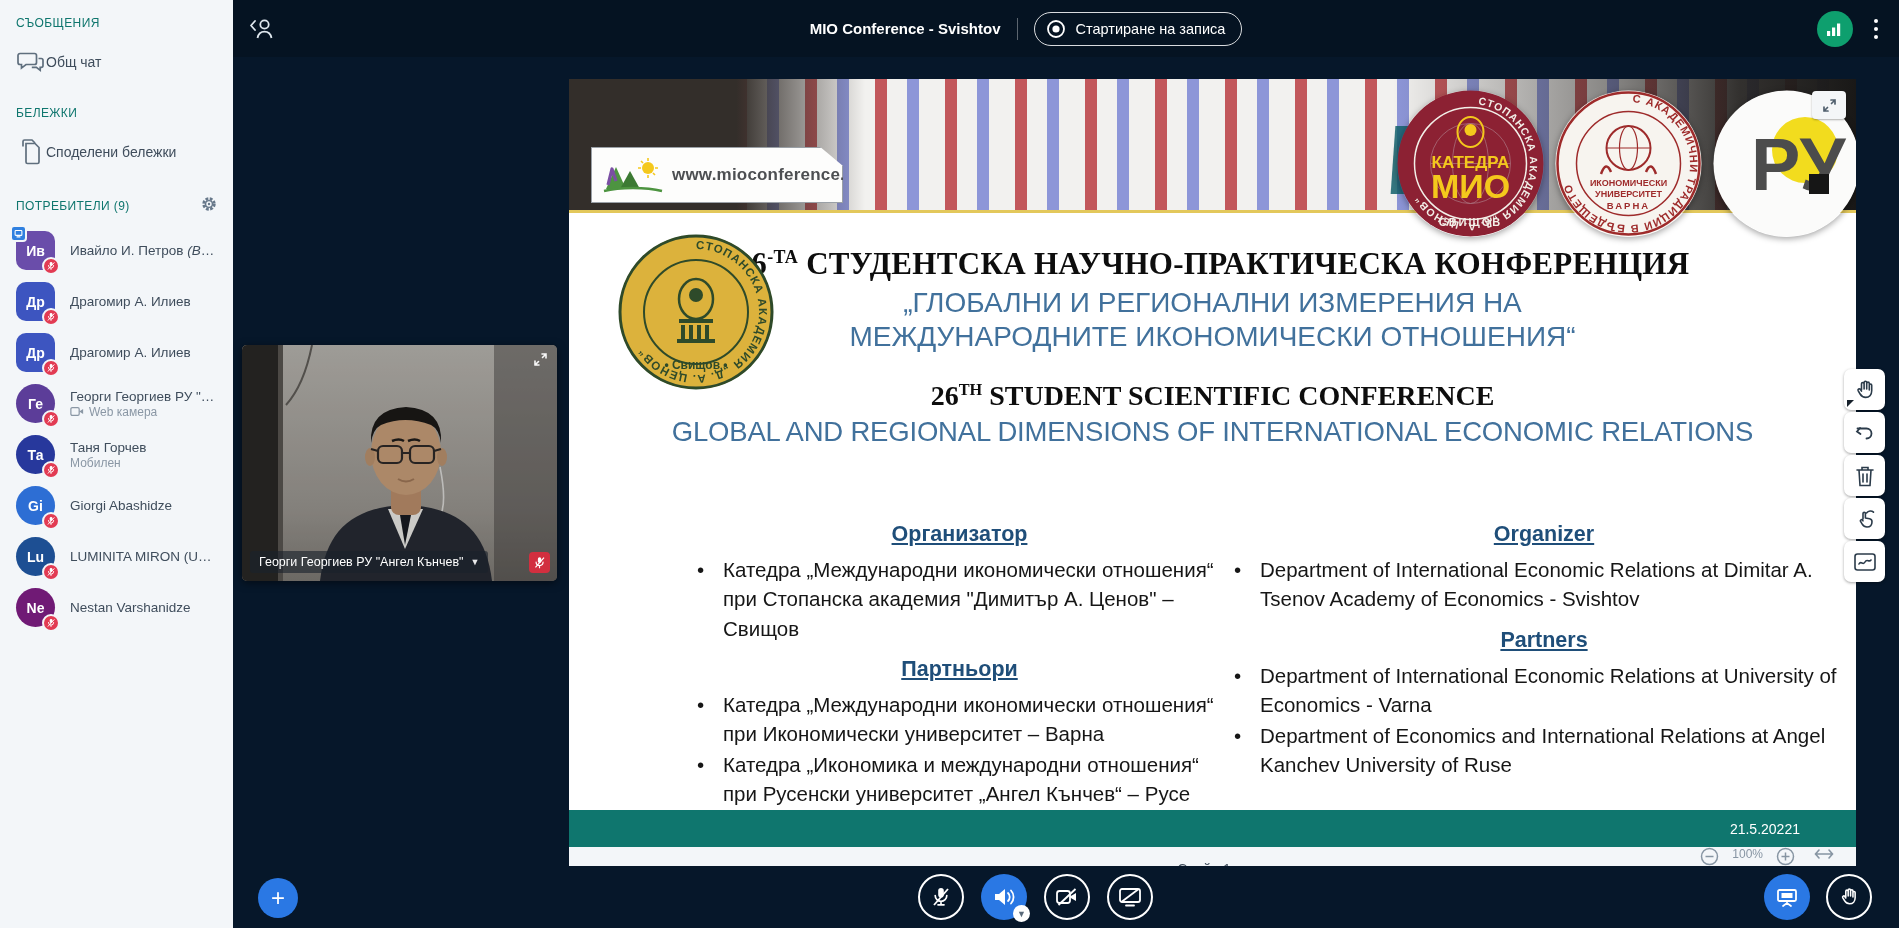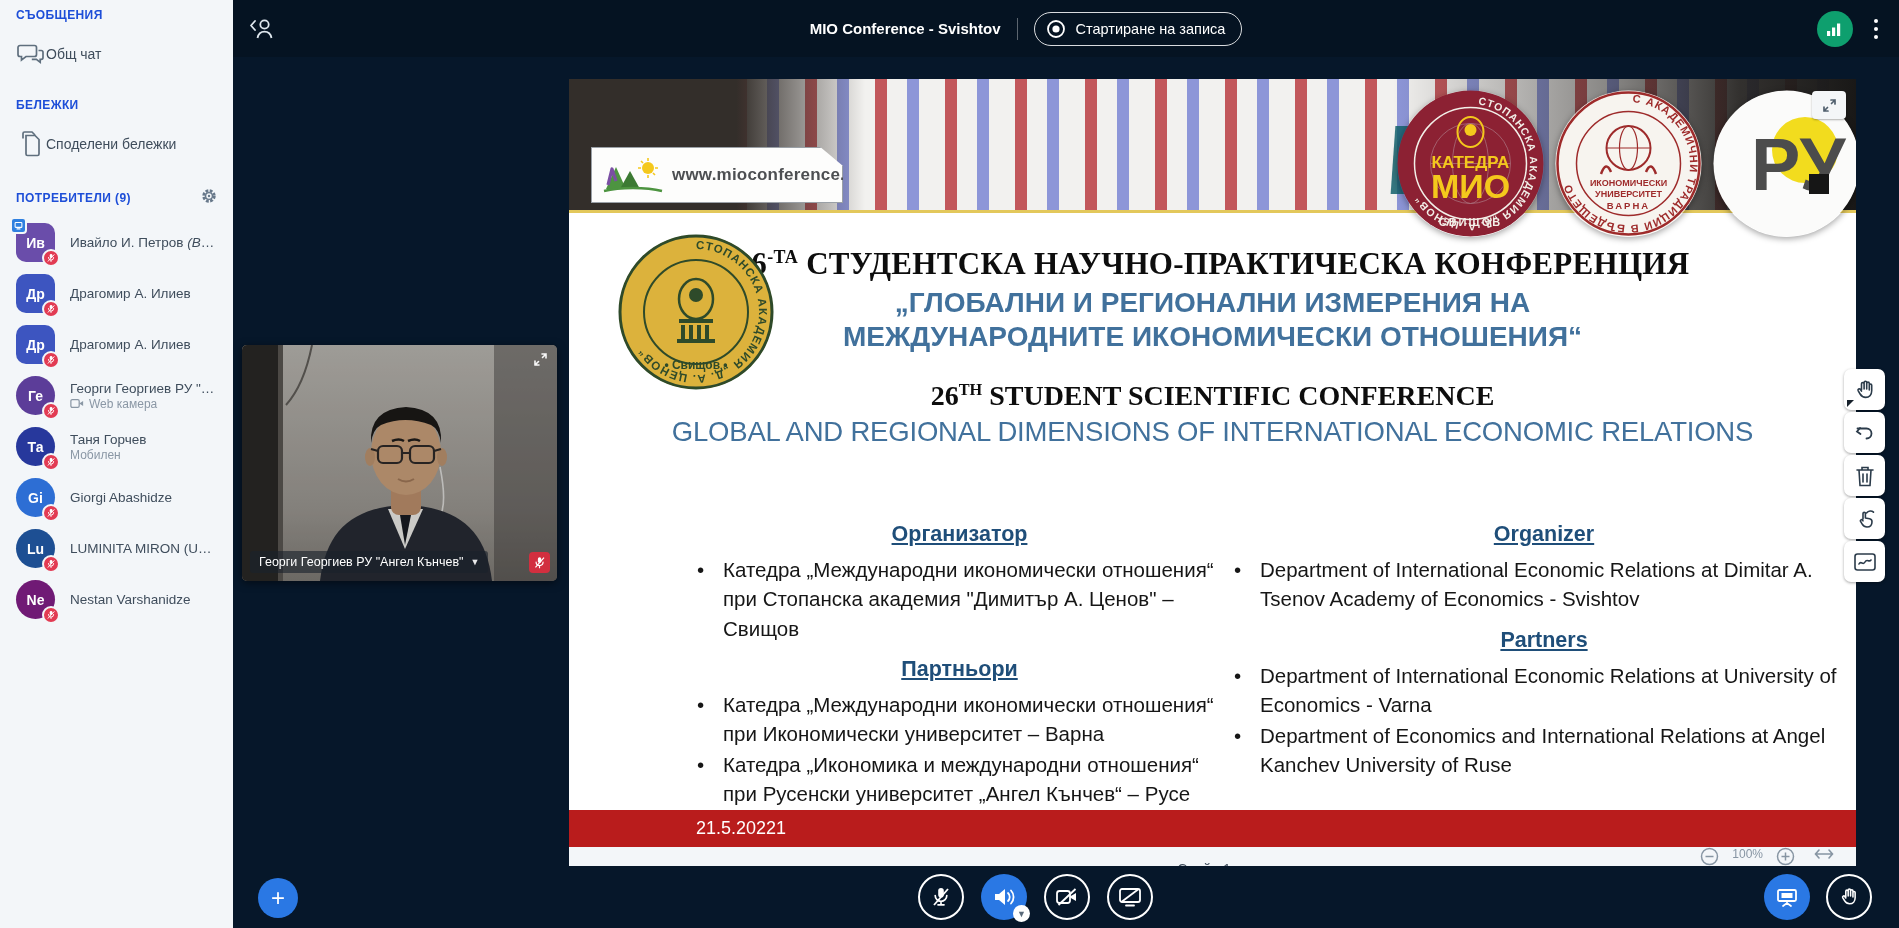--- a/index.html
+++ b/index.html
@@ -1,21 +1,21 @@
 <!DOCTYPE html>
 <html><head>
 <meta charset="utf-8">
 <style>
   * { margin:0; padding:0; box-sizing:border-box; }
   html,body { width:1899px; height:928px; overflow:hidden; }
   body { background:#06172a; font-family:"Liberation Sans",sans-serif; position:relative; }
 
   
   .sidebar { position:absolute; left:0; top:0; width:233px; height:928px; background:#f3f6f9; z-index:5; }
-  .side-header { font-size:12px; font-weight:bold; color:#1d4ed8; letter-spacing:.4px; padding:8px 16px 8px 16px; display:flex; align-items:center; justify-content:space-between; }
+  .side-header { font-size:12px; font-weight:normal; color:#0f766e; letter-spacing:.4px; padding:16px 16px 8px 16px; display:flex; align-items:center; justify-content:space-between; }
   .side-row { display:flex; align-items:center; gap:0; padding:9px 16px; cursor:pointer; }
   .side-row .sicon { width:30px; height:30px; display:flex; align-items:center; justify-content:center; }
   .side-row .slabel { font-size:14px; color:#3f4d5c; }
   .users-list { margin-top:2px; }
   .user-row { display:flex; align-items:center; gap:15px; padding:6px 16px; cursor:pointer; }
   .avatar { width:39px; height:39px; min-width:39px; display:flex; align-items:center; justify-content:center; color:#fff; font-size:14px; font-weight:bold; position:relative; }
   .avatar.square { border-radius:10px; }
   .avatar.circle { border-radius:50%; }
   .ubadge { position:absolute; bottom:-5px; right:-5px; width:18px; height:18px; border-radius:50%; border:2px solid #f3f6f9; display:flex; align-items:center; justify-content:center; }
   .ubadge.red { background:#e23b53; }
@@ -51,32 +51,32 @@
   .url-box { position:absolute; left:22px; bottom:7px; width:252px; height:56px; background:#fdfdfc; border:1px solid #9aa0a6; clip-path:polygon(0 0, 91% 0, 100% 34%, 100% 100%, 0 100%); display:flex; align-items:center; gap:8px; padding:4px 10px; }
   .url-text { font-size:17px; font-weight:bold; color:#4d4f52; letter-spacing:.2px; }
   .fullscreen-btn { position:absolute; right:10px; top:12px; width:34px; height:28px; background:#f4f6f8; border-radius:4px; display:flex; align-items:center; justify-content:center; cursor:pointer; box-shadow:0 1px 2px rgba(0,0,0,.3); }
   .logo-row { position:absolute; top:11px; right:-4px; display:flex; gap:11px; }
   .logo-circle { width:147px; height:147px; border-radius:50%; flex:none; box-shadow:0 2px 6px rgba(0,0,0,.35); }
 
   .slide-body { flex:1; position:relative; }
   .academy-logo { position:absolute; left:48px; top:20px; width:158px; height:158px; }
   .bg-title { margin-top:33px; text-align:center; font-family:"Liberation Serif",serif; font-weight:bold; font-size:31px; color:#0d0d0d; letter-spacing:.3px; }
   .bg-title sup { font-size:58%; }
-  .bg-quote { text-align:center; color:#41719C; font-size:28px; font-weight:bold; line-height:1.22; margin-top:4px; }
+  .bg-quote { text-align:center; color:#41719C; font-size:28px; font-weight:normal; line-height:1.22; margin-top:4px; }
   .en-title { margin-top:26px; text-align:center; font-family:"Liberation Serif",serif; font-weight:bold; font-size:28px; color:#0d0d0d; }
   .en-title sup { font-size:58%; }
   .en-sub { text-align:center; color:#41719C; font-size:27.5px; margin-top:4px; letter-spacing:-.2px; }
 
   .columns { display:grid; grid-template-columns:525px 620px; column-gap:12px; padding-left:128px; margin-top:30px; }
   .col-heading { text-align:center; color:#1F4E79; font-weight:bold; font-size:21.5px; text-decoration:underline; margin-bottom:8px;margin-top:44px; }
   .col-heading.second { margin-top:14px; }
   .bullet-item { display:flex; gap:16px; font-size:20.5px; color:#161616; line-height:1.42; margin-bottom:2px; }
   .bullet-item .dot { width:10px; flex:none; }
 
-  .slide-footer { height:37px; flex:none; background:#b91c1c; color:#fff; display:flex; align-items:center; justify-content:flex-start; padding:0 56px 0 127px; font-size:18px; }
+  .slide-footer { height:37px; flex:none; background:#0f766e; color:#fff; display:flex; align-items:center; justify-content:flex-end; padding:0 56px 0 127px; font-size:14px; }
 
   .pres-toolbar { height:44px; flex:none; background:#f3f6f9; position:relative; }
   .slide-nav { position:absolute; left:50%; top:0; height:44px; transform:translateX(-50%); display:flex; align-items:center; gap:15px; }
   .nav-arrow { font-size:18px; color:#8795a3; cursor:pointer; font-family:"DejaVu Sans",sans-serif; }
   .slide-select { display:flex; align-items:flex-end; gap:7px; cursor:pointer; }
   .slide-select .sl { font-size:14px; color:#3f4d5c; }
   .slide-select .chev { font-size:10px; color:#3f4d5c; }
   .zoom-controls { position:absolute; right:22px; top:0; height:44px; display:flex; align-items:flex-start; gap:13px; color:#8795a3; }
   .zoom-val { font-size:12px; color:#8795a3; }
   .zc-btn { cursor:pointer; display:flex; align-items:center; }

